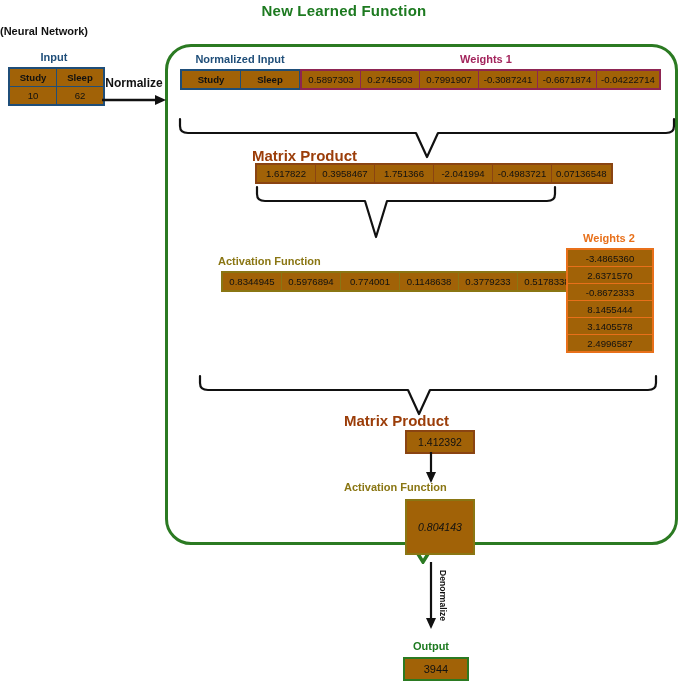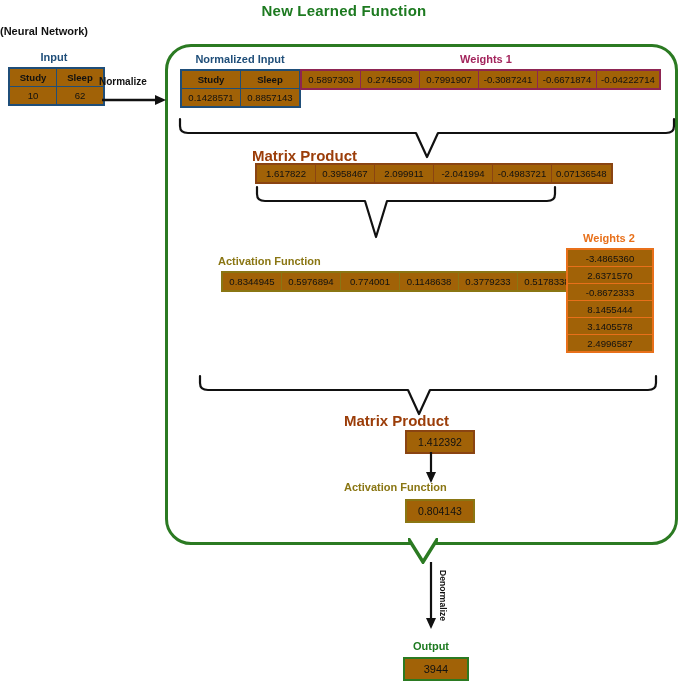--- a/index.html
+++ b/index.html
@@ -69,21 +69,21 @@
   .grn-tbl{border:2px solid #2b7a22;}
   .grn-tbl td{border:1px solid #2b7a22;font-size:11px;padding:4px 10px;}
   .lbl-grn{font-size:11px;font-weight:bold;color:#1d7a20;text-align:center;}
 
   
   #input-label{left:8px;top:51px;width:92px;}
   #input-table{left:8px;top:67px;}
   #input-table td{width:38px;}
 
   #normalize-arrow{left:100px;top:76px;width:68px;height:30px;}
-  #normalize-label{left:99px;top:76px;width:70px;text-align:left;font-size:10px;font-weight:bold;color:#111;}
+  #normalize-label{left:99px;top:76px;width:70px;text-align:center;font-size:12px;font-weight:bold;color:#111;}
 
   #norm-label{left:180px;top:53px;width:120px;}
   #norm-table{left:180px;top:69px;}
   #norm-table td{width:50px;}
 
   #w1-label{left:300px;top:53px;width:372px;}
   #w1-table{left:300px;top:69px;}
   #w1-table td{width:50px;}
 
   #brace1{left:178px;top:117px;width:498px;height:44px;}
@@ -103,21 +103,21 @@
   #brace3{left:198px;top:374px;width:460px;height:44px;}
 
   #mp2-label{left:344px;top:412px;width:150px;}
   #mp2-table{left:405px;top:430px;}
   #mp2-table td{width:54px;padding:4px 6px;font-size:10.5px;}
 
   #arrow-mid{left:424px;top:452px;width:14px;height:32px;}
 
   #af2-label{left:344px;top:481px;width:150px;}
   #af2-table{left:405px;top:499px;}
-  #af2-table td{width:54px;padding:4px 6px;font-size:10.5px;}
+  #af2-table td{width:54px;padding:20px 6px;font-size:10.5px;font-style:italic;}
 
   #denorm-arrow{left:424px;top:562px;width:14px;height:68px;}
   #denorm-label{
     left:414px;top:563px;width:14px;height:66px;
     font-size:8.6px;font-weight:bold;color:#111;
     writing-mode:vertical-rl;text-orientation:mixed;
     display:flex;align-items:center;justify-content:center;
     transform:translateX(22px);
   }
 
@@ -157,24 +157,20 @@
 </svg>
 <div class="abs" id="normalize-label">Normalize</div>
 
 <div class="abs lbl-blue" id="norm-label">Normalized Input</div>
 <table class="abs tbl blue-tbl" id="norm-table">
   <tbody>
       <tr>
     <td class="hd">Study</td>
     <td class="hd">Sleep</td>
   </tr>
-  <tr>
-    <td>0.1428571</td>
-    <td>0.8857143</td>
-  </tr>
 </tbody>
   </table>
 
 <div class="abs lbl-mag" id="w1-label">Weights 1</div>
 <table class="abs tbl mag-tbl" id="w1-table">
   <tbody>
   <tr>
     <td>0.5897303</td>
     <td>0.2745503</td>
     <td>0.7991907</td>
@@ -188,21 +184,21 @@
 <svg class="abs" id="brace1" viewBox="0 0 498 44">
   <path d="M2,2 L2,9 Q2,16 10,16 L238,16 L249,40 L260,16 L488,16 Q496,16 496,9 L496,2" fill="none" stroke="#111" stroke-width="2.2" stroke-linejoin="round" stroke-linecap="round"></path>
 </svg>
 
 <div class="abs lbl-brn" id="mp1-label">Matrix Product</div>
 <table class="abs tbl brn-tbl" id="mp1-table">
   <tbody>
       <tr>
     <td>1.617822</td>
     <td>0.3958467</td>
-    <td>2.099911</td>
+    <td>1.751366</td>
     <td>-2.041994</td>
     <td>-0.4983721</td>
     <td>0.07136548</td>
   </tr>
 </tbody>
   </table>
 
 <svg class="abs" style="left:255px;top:185px;width:302px;height:62px;" viewBox="0 0 302 62">
   <path d="M2,2 L2,9 Q2,16 10,16 L110,16 L121,52 L132,16 L292,16 Q300,16 300,9 L300,2" fill="none" stroke="#111" stroke-width="2.2" stroke-linejoin="round" stroke-linecap="round"></path>
 </svg>

